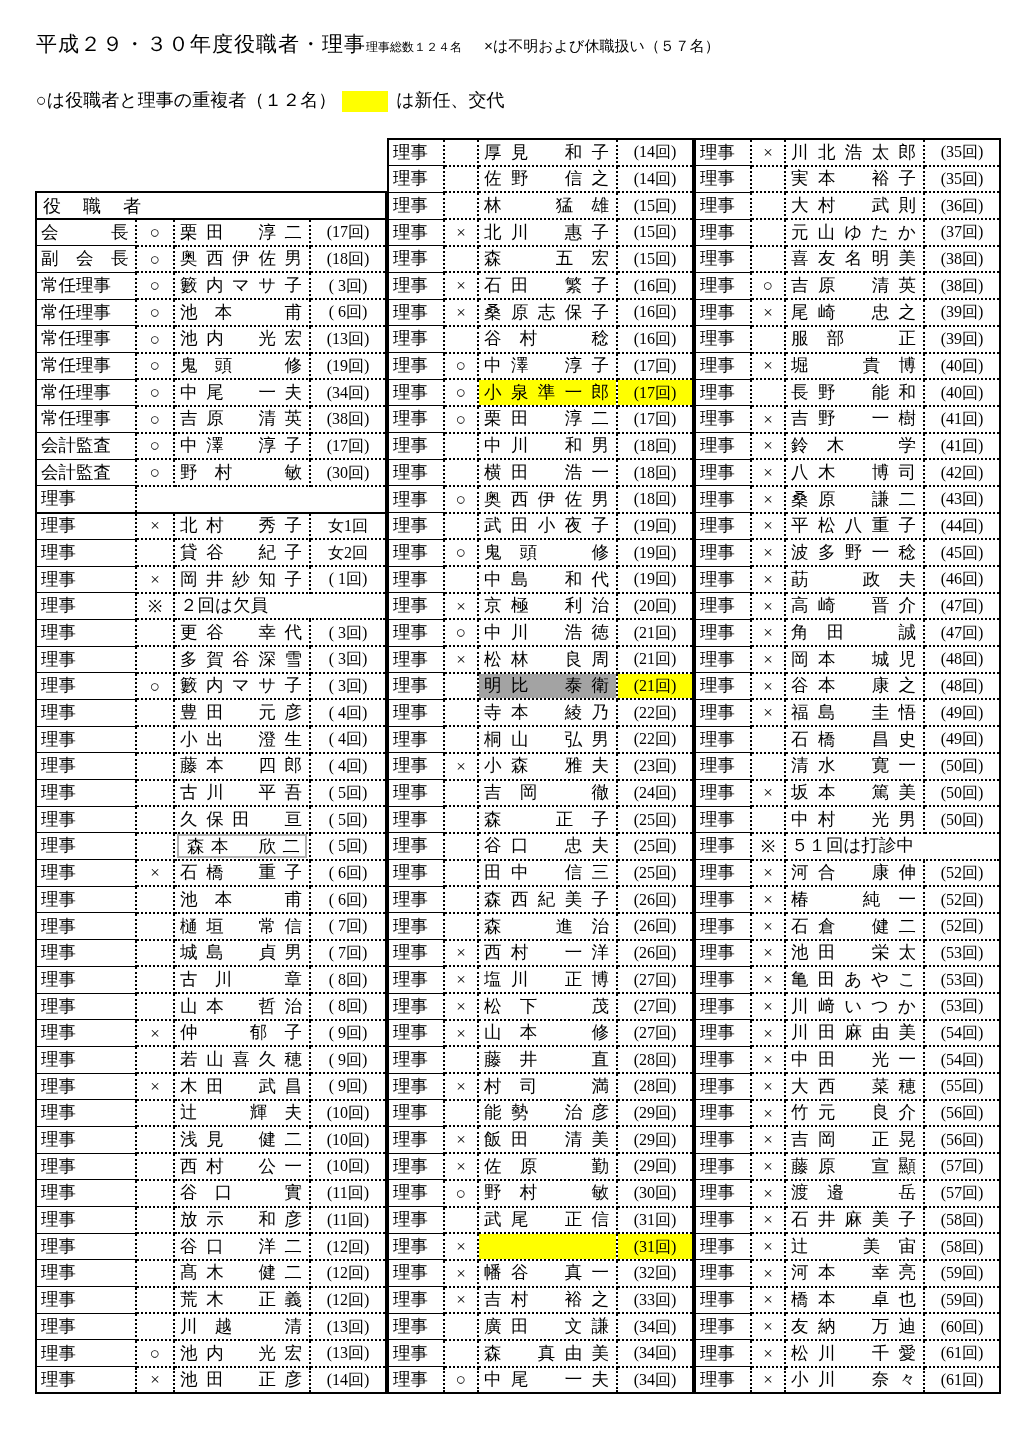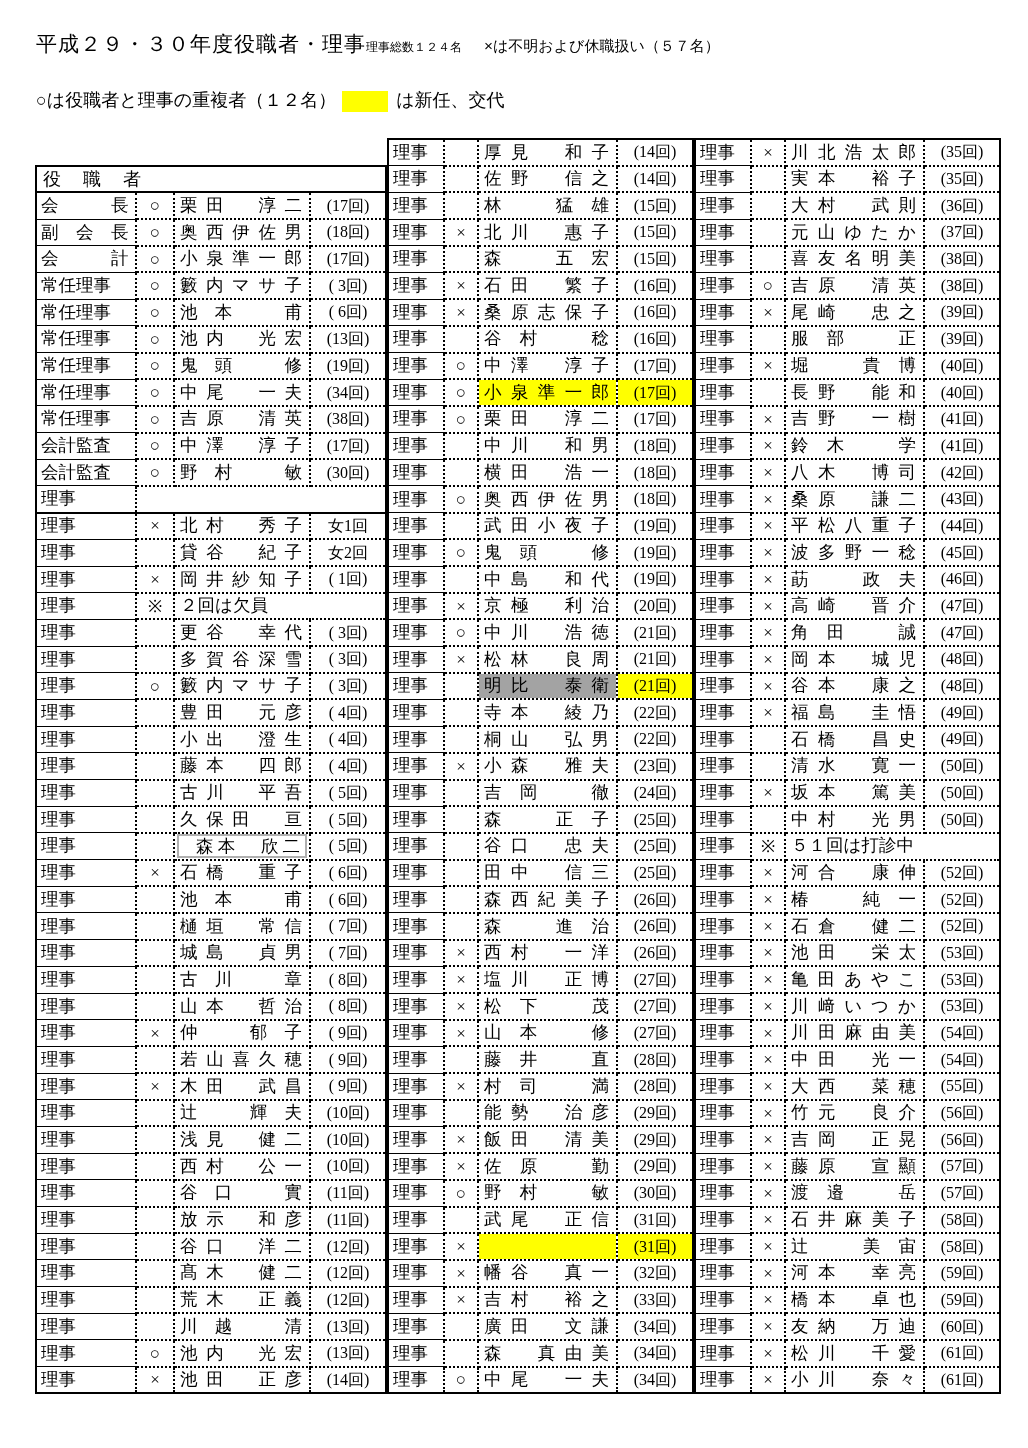--- a/index.html
+++ b/index.html
@@ -18,21 +18,21 @@
   td.lbl{border-right:2px dotted #000;border-bottom:1px solid #000;padding-left:4px;}
   td.lbl.small{font-size:11px;letter-spacing:-0.5px;}
   td.mark{border-right:2px dotted #000;border-bottom:2px dotted #000;text-align:center;font-size:17px;}
   td.nm{border-right:2px dotted #000;border-bottom:2px dotted #000;}
   td.cnt{border-bottom:2px dotted #000;text-align:center;font-size:16px;}
   td.hdr{border-bottom:2px solid #000;padding-left:6px;font-size:18px;letter-spacing:2px;}
   td.fill{border-bottom:2px solid #000;}
   td.lbl.secb{border-bottom:2px solid #000;}
   .nmt{text-align:justify;text-align-last:justify;padding:0 7px 0 5px;}
   .nmt.plain{text-align:left;text-align-last:left;padding-left:5px;}
-  .boxed{border:2px solid #b0b0b0;margin:0 2px;padding:0 5px 0 17px;height:20px;
+  .boxed{border:2px solid #b0b0b0;margin:0 2px;padding:0 5px 0 8px;height:20px;
          display:block;line-height:20px;}
 </style>
 </head>
 <body>
 
 <div class="header">
   <span class="title">平成２９・３０年度役職者・理事</span>
   <span class="subtitle">理事総数１２４名</span>
   <span class="note">×は不明および休職扱い（５７名）</span>
 </div>
@@ -65,28 +65,20 @@
         </tr>
         <tr>
           <td class="lbl">副　会　長</td>
           <td class="mark">○</td>
           <td class="nm">
             <div class="nmt">奥西伊佐男</div>
           </td>
           <td class="cnt">(18回)</td>
         </tr>
         <tr>
-          <td class="lbl">会　　　計</td>
-          <td class="mark">○</td>
-          <td class="nm">
-            <div class="nmt">小泉準一郎</div>
-          </td>
-          <td class="cnt">(17回)</td>
-        </tr>
-        <tr>
           <td class="lbl">常任理事</td>
           <td class="mark">○</td>
           <td class="nm">
             <div class="nmt">籔内マサ子</div>
           </td>
           <td class="cnt">( 3回)</td>
         </tr>
         <tr>
           <td class="lbl">常任理事</td>
           <td class="mark">○</td>

